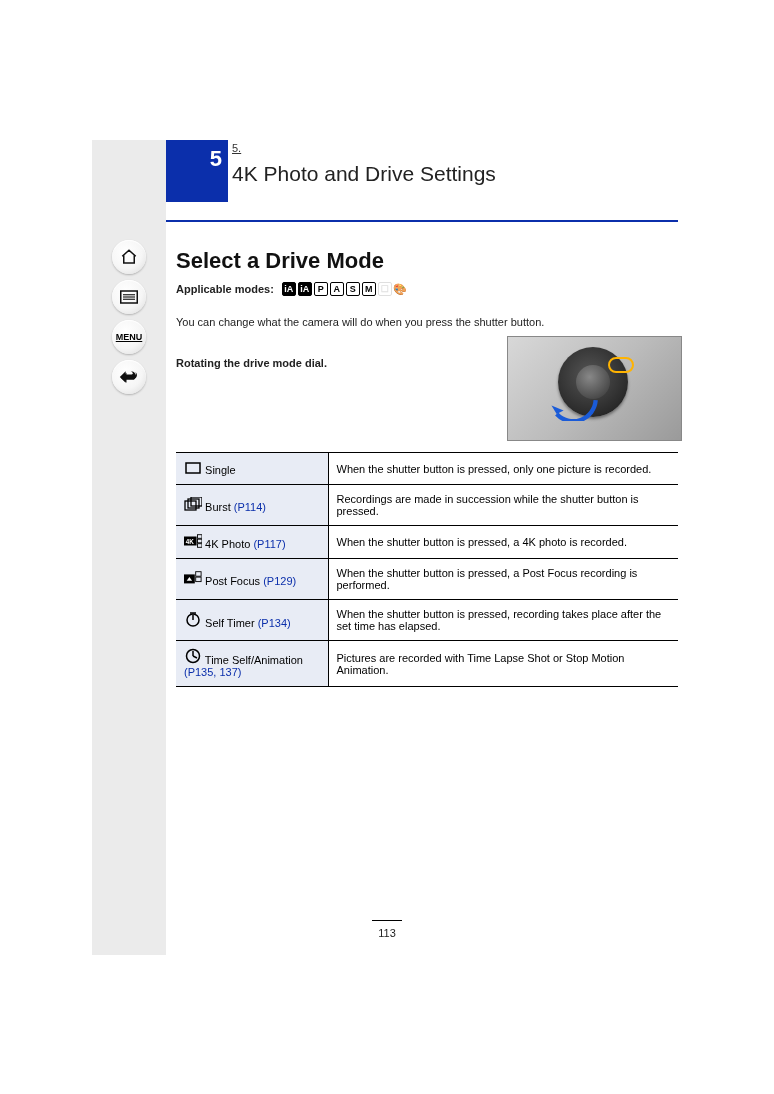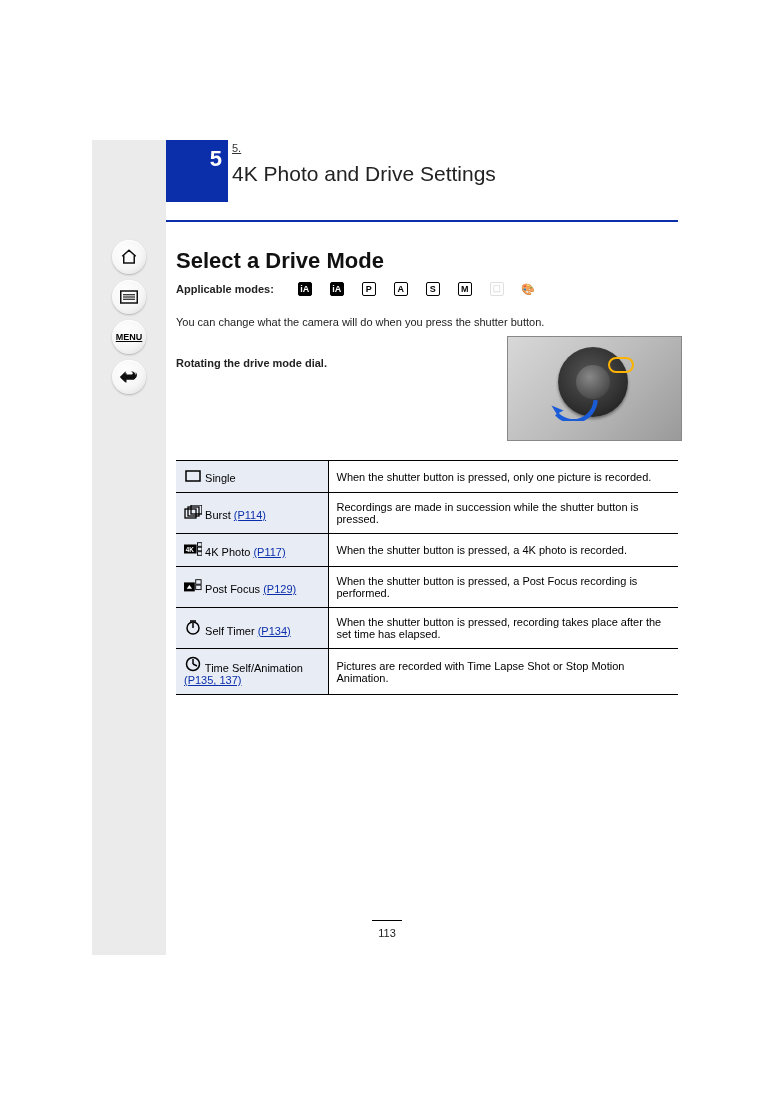--- a/index.html
+++ b/index.html
@@ -83,21 +83,21 @@
     left: 84px; top: 108px;
     font-size: 22px;
     font-weight: bold;
     color: #111;
   }
   .modes-row {
     position: absolute;
     left: 84px; top: 142px;
     display: flex;
     align-items: center;
-    gap: 18px;
+    gap: 2px;
     font-size: 11px;
     color: #222;
   }
   .modes-label { margin-right: 6px; font-weight: bold; }
   .mode-icon {
     width: 14px; height: 14px;
     border: 1px solid #000;
     border-radius: 2px;
     display: inline-flex;
     align-items: center;
@@ -148,21 +148,21 @@
     border: 2px solid #ffb300;
     border-radius: 10px;
   }
   .arrow-arc {
     position: absolute;
     left: 40px; top: 58px;
     width: 52px; height: 26px;
   }
   .drive-table {
     position: absolute;
-    left: 84px; top: 320px;
+    left: 84px; top: 312px;
     width: 502px;
     border-collapse: collapse;
     font-size: 11px;
     padding-left: 12px;
   }
   .drive-table td {
     border-top: 1px solid #000;
     border-bottom: 1px solid #000;
     padding: 8px 8px;
     vertical-align: middle;
@@ -172,21 +172,21 @@
     background: #e8ecf5;
     border-right: 1px solid #000;
   }
   .tbl-icon {
     display: inline-flex;
     align-items: center;
     justify-content: center;
     width: 18px; height: 14px;
     color: #000;
   }
-  .page-ref { color: #0b2fab; text-decoration: underline; }
+  .page-ref { color: #0b2fab; }
   .page-num {
     position: absolute;
     left: 0; right: 0; bottom: 16px;
     text-align: center;
     font-size: 11px;
     color: #222;
   }
   .page-num .underline {
     display: inline-block;
     width: 30px;

